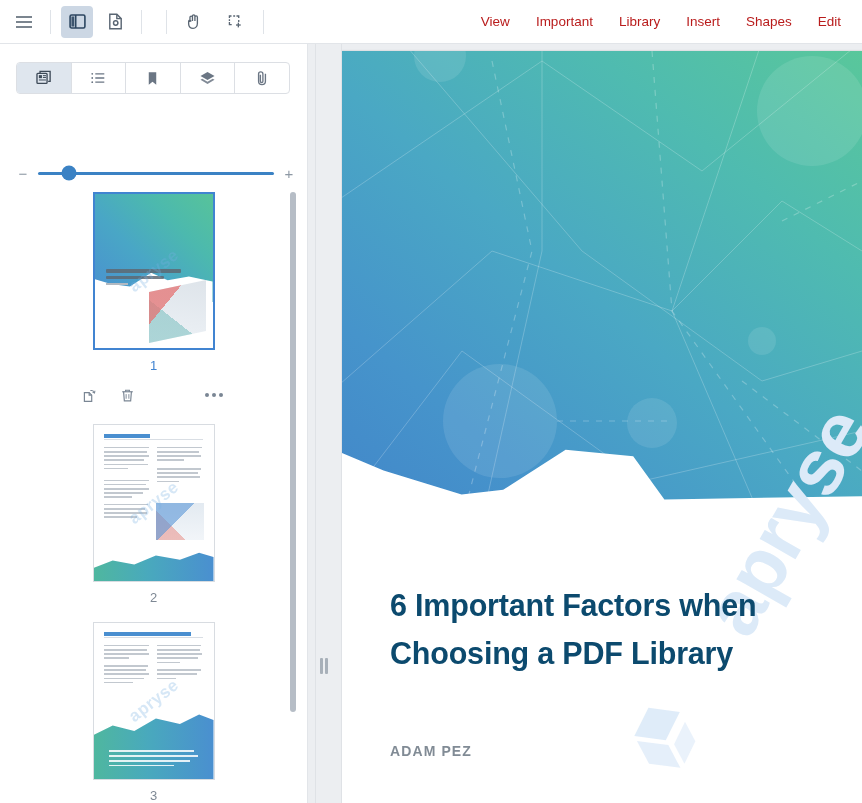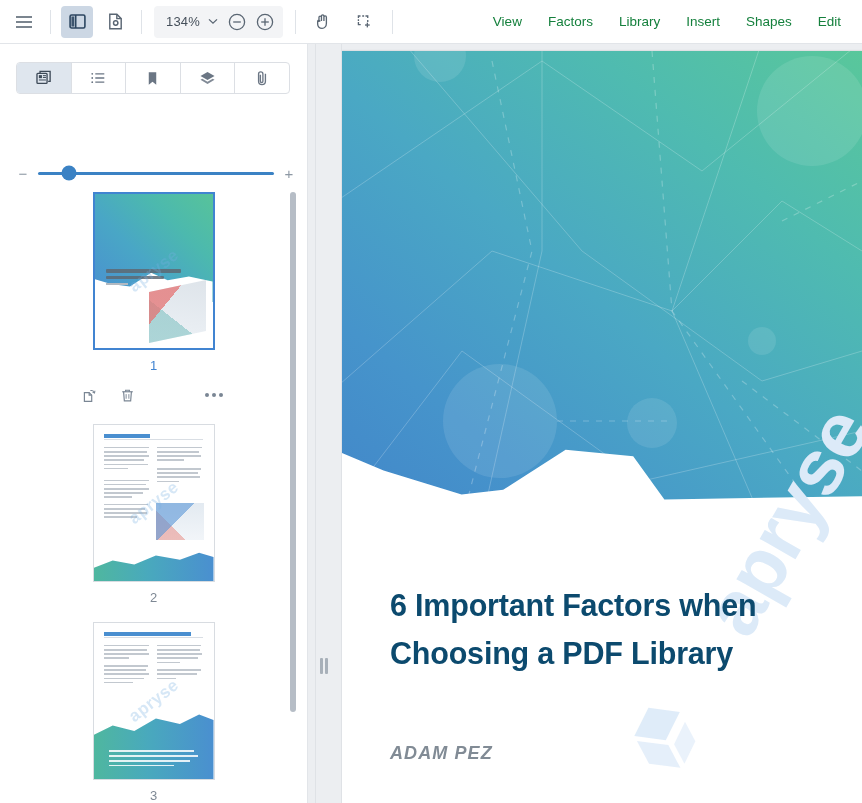--- a/index.html
+++ b/index.html
@@ -36,21 +36,21 @@
     width: 20px; height: 30px; display: flex; align-items: center;
     justify-content: center; cursor: pointer; color: #5a6673;
   }
   .zoom-circle {
     width: 28px; height: 28px; border-radius: 50%;
     display: flex; align-items: center; justify-content: center;
     cursor: pointer; color: #5a6673;
   }
   .menus { display: flex; align-items: center; margin-left: auto; }
   .menu-item {
-    font-size: 13.5px; color: #15803d; padding: 7px 13px;
+    font-size: 13.5px; color: #b91c1c; padding: 7px 13px;
     cursor: pointer; white-space: nowrap;
   }
 
   
   .sidebar {
     position: absolute; top: 44px; left: 0; width: 308px; height: 759px;
     background: #ffffff; border-right: 1px solid #e2e5e9;
   }
   .side-tabs {
     position: absolute; top: 18px; left: 16px; width: 274px; height: 32px;
@@ -212,21 +212,21 @@
     background: #ffffff;
     clip-path: polygon(0 45%, 8% 56%, 23% 71%, 31% 68%, 43% 43%, 56% 47%, 62% 74%, 100% 72%, 100% 100%, 0 100%);
   }
   .doc-title {
     position: absolute; left: 48px; top: 530px; width: 460px;
     font-size: 30.5px; line-height: 1.58; font-weight: bold;
     color: #0c4a6e; letter-spacing: -.2px;
   }
   .doc-author {
     position: absolute; left: 48px; top: 692px;
-    font-size: 18px; color: #818b95; letter-spacing: 1.1px; font-weight: bold; font-style: italic;
+    font-size: 14px; color: #818b95; letter-spacing: 1.1px; font-weight: bold;
   }
   .watermark {
     position: absolute; right: -48px; top: 425px;
     transform: rotate(-60deg); transform-origin: center;
     font-size: 78px; font-weight: bold; color: #dceaf8;
     white-space: nowrap; letter-spacing: -1px; pointer-events: none;
   }
   .wm-logo {
     position: absolute; right: 152px; top: 640px;
     width: 92px; height: 92px; pointer-events: none;
@@ -269,41 +269,20 @@
         <path d="M11.4 2.4V7H16"></path>
         <circle cx="10.2" cy="11.6" r="2.3"></circle>
         <path d="M10.2 8.6v1M10.2 13.6v1M7.5 11.6h1M11.9 11.6h1" stroke-width="1.1"></path>
       </svg>
     </div>
 
     <div style="width:10px;flex:none;"></div>
     <div class="tb-sep"></div>
     <div style="width:12px;flex:none;"></div>
 
-    <div class="zoom-group">
-      <span class="zoom-val">134%</span>
-      <span class="zoom-caret">
-        <svg width="10" height="7" viewBox="0 0 10 7" fill="none" stroke="currentColor" stroke-width="1.3">
-          <path d="M1 1.4 5 5.2 9 1.4"></path>
-        </svg>
-      </span>
-      <span class="zoom-circle">
-        <svg width="20" height="20" viewBox="0 0 20 20" fill="none" stroke="currentColor" stroke-width="1.3">
-          <circle cx="10" cy="10" r="7.6"></circle>
-            <line x1="6.2" y1="10" x2="13.8" y2="10"></line>
-        </svg>
-      </span>
-      <span class="zoom-circle">
-        <svg width="20" height="20" viewBox="0 0 20 20" fill="none" stroke="currentColor" stroke-width="1.3">
-          <circle cx="10" cy="10" r="7.6"></circle>
-            <line x1="6.2" y1="10" x2="13.8" y2="10"></line>
-            <line x1="10" y1="6.2" x2="10" y2="13.8"></line>
-        </svg>
-      </span>
-    </div>
 
     <div style="width:12px;flex:none;"></div>
     <div class="tb-sep"></div>
     <div style="width:10px;flex:none;"></div>
 
     <div class="tb-btn">
       <svg width="19" height="19" viewBox="0 0 20 20" fill="none" stroke="currentColor" stroke-width="1.4">
         <path d="M6.3 10.4V5.6a1.3 1.3 0 0 1 2.6 0v4M8.9 9.4V4.4a1.3 1.3 0 0 1 2.6 0v5M11.5 9.6V5.4a1.3 1.3 0 0 1 2.6 0v6.4c0 3.1-1.9 5.4-4.6 5.4-2.6 0-4.6-1.6-4.6-4.5V9.9a1.2 1.2 0 0 1 2.4 0"></path>
       </svg>
     </div>
@@ -318,21 +297,21 @@
         <line x1="13" y1="11.2" x2="13" y2="16.2"></line>
           <line x1="10.5" y1="13.7" x2="15.5" y2="13.7"></line>
       </svg>
     </div>
 
     <div style="width:12px;flex:none;"></div>
     <div class="tb-sep"></div>
 
     <div class="menus">
       <div class="menu-item">View</div>
-      <div class="menu-item">Factors</div>
+      <div class="menu-item">Important</div>
       <div class="menu-item">Library</div>
       <div class="menu-item">Insert</div>
       <div class="menu-item">Shapes</div>
       <div class="menu-item">Edit</div>
       <div style="width:8px;"></div>
     </div>
   </div>
 
   <div class="sidebar">
 

